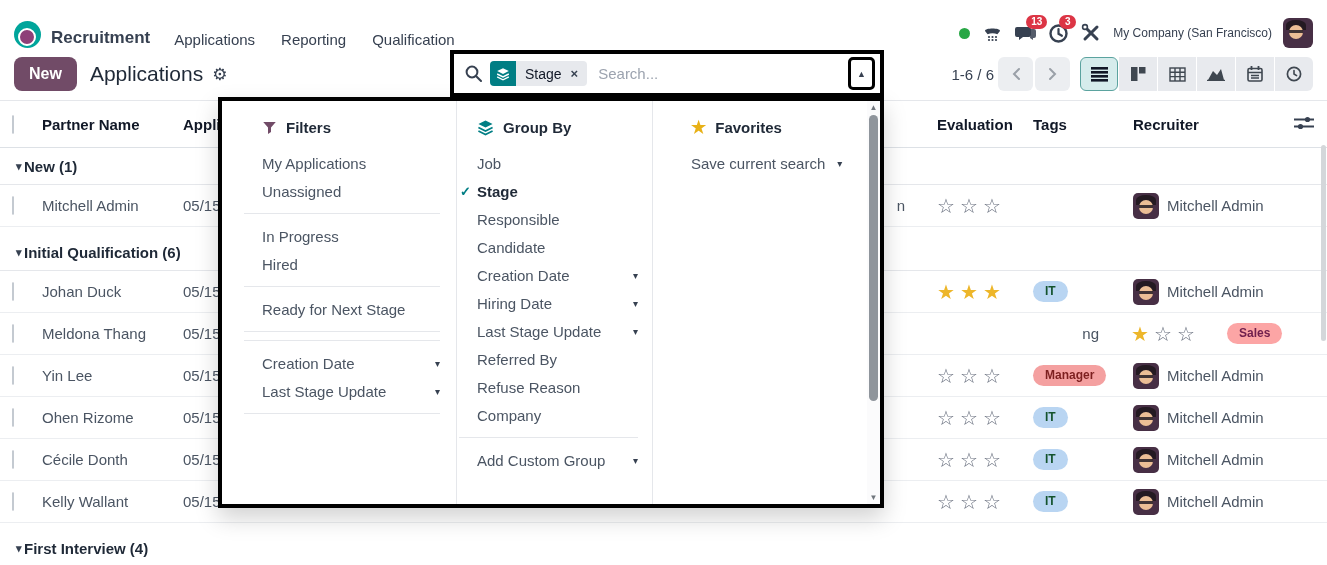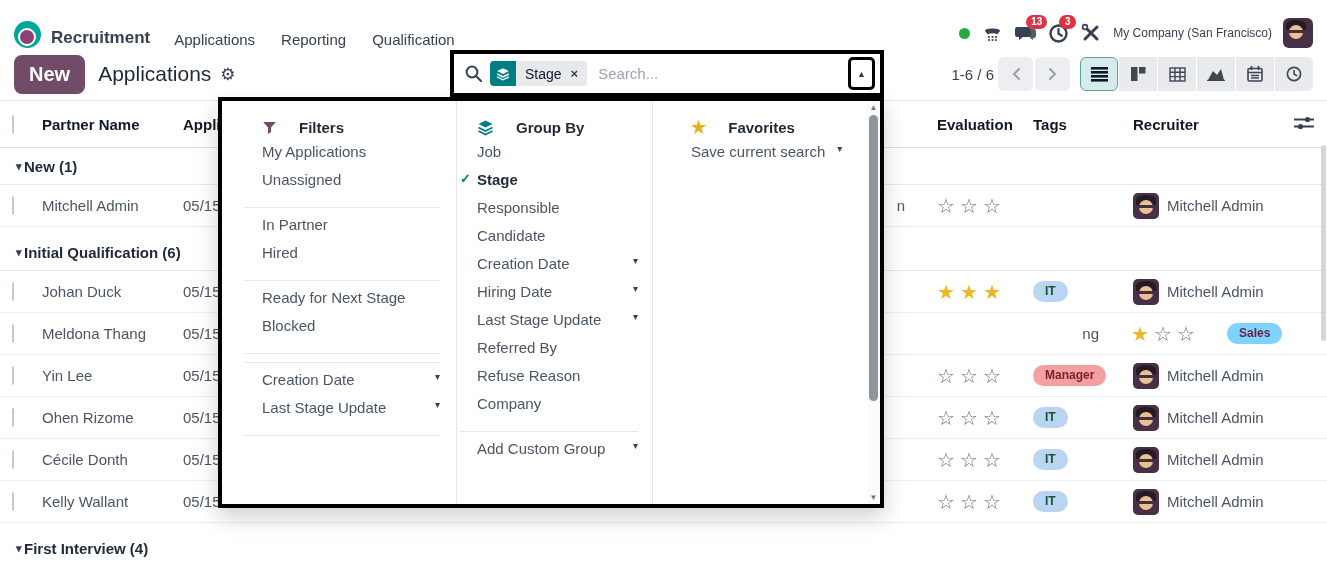--- a/index.html
+++ b/index.html
@@ -16,21 +16,21 @@
   .nav-right { margin-left:auto; display:flex; align-items:center; gap:11px; }
   .status-dot { width:11px; height:11px; border-radius:50%; background:#28a745; }
   .nav-ic { position:relative; display:grid; place-items:center; width:22px; height:22px; }
   .nav-ic svg { display:block; }
   .badge { position:absolute; top:-7px; left:12px; background:#dc3545; color:#fff; font-size:10px; font-weight:700; border-radius:9px; padding:2px 5px; min-width:17px; text-align:center; line-height:10px; }
   .company { font-size:12px; color:#374151; }
   .user-avatar { width:30px; height:30px; border-radius:6px; }
 
   
   .cp { position:absolute; top:48px; left:0; right:0; height:52px; background:#fff; display:flex; align-items:center; padding:0 14px; z-index:10; }
-  .btn-new { background:#714B67; color:#fff; border:none; border-radius:8px; padding:8px 15px; font-size:20px; font-weight:700; font-family:inherit; }
+  .btn-new { background:#714B67; color:#fff; border:none; border-radius:8px; padding:8px 15px; font-size:16px; font-weight:700; font-family:inherit; }
   .cp-title { font-size:21px; color:#1f2937; margin-left:13px; }
   .gear { font-size:17px; color:#374151; margin-left:9px; }
   .cp-right { margin-left:auto; display:flex; align-items:center; }
   .pager-text { font-size:15px; color:#374151; margin-right:4px; }
   .pg-btn { width:35px; height:34px; background:#eceef1; border-radius:6px; display:grid; place-items:center; }
   .pg-group { display:flex; gap:2px; }
   .view-group { display:flex; gap:1px; margin-left:10px; }
   .vbtn { width:38px; height:34px; background:#e8eaee; display:grid; place-items:center; }
   .vbtn:first-child { border-radius:6px 0 0 6px; }
   .vbtn:last-child { border-radius:0 6px 6px 0; }
@@ -60,38 +60,38 @@
   .trow { height:42px; display:flex; align-items:center; border-bottom:1px solid #eceef1; color:#4b5563; background:#fff; }
   .tgroup { height:37px; display:flex; align-items:center; border-bottom:1px solid #e5e7eb; font-weight:700; color:#1f2937; background:#fff; }
   .tgroup.gap { margin-top:7px; }
   .g-caret { width:24px; padding-left:16px; font-size:11px; color:#374151; flex:none; }
   .stars { letter-spacing:5px; font-size:20px; line-height:1; white-space:nowrap; }
   .star.filled { color:#edb62a; }
   .star.empty { color:#6b7280; }
   .tag { display:inline-block; font-size:12px; font-weight:700; padding:4px 12px; border-radius:20px; line-height:13px; }
   .tag:empty { display:none; }
   .tag[data-color="blue"] { background:#b9d5f2; color:#14532d; }
-  .tag[data-color="pink"] { background:#7dd3fc; color:#71204e; }
+  .tag[data-color="pink"] { background:#fca5a5; color:#71204e; }
   .tag[data-color="red"]  { background:#f4a0a0; color:#7d1f1f; }
   .avatar { width:26px; height:26px; border-radius:5px; position:relative; overflow:hidden; background:#472f45; flex:none; }
   .avatar .hair { position:absolute; left:3px; top:2px; width:20px; height:10px; border-radius:50% 50% 0 0; background:#241a22; }
   .avatar .face { position:absolute; left:6px; top:7px; width:14px; height:14px; border-radius:50%; background:#ecbe96; }
   .avatar .glasses { position:absolute; left:6px; top:12px; width:14px; height:3px; background:rgba(35,28,36,.85); }
   .avatar[data-avatar="marc"] { background:#6b4d93; }
   .avatar[data-avatar="marc"] .hair { background:#4d3a2a; }
   .avatar[data-avatar="marc"] .glasses { top:16px; height:6px; width:10px; left:8px; border-radius:0 0 45% 45%; background:#5b4632; }
 
   
   .dropdown { position:absolute; left:218px; top:97px; width:666px; height:411px; background:#fff; border:4px solid #000; z-index:55; display:flex; box-shadow:0 10px 22px rgba(0,0,0,.18); }
   .dd-col { padding-top:14px; position:relative; }
   .dd-col.f1 { width:235px; border-right:1px solid #e5e7eb; padding-left:40px; padding-right:16px; }
   .dd-col.f2 { width:196px; border-right:1px solid #e5e7eb; padding-left:20px; padding-right:14px; }
   .dd-col.f3 { flex:1; padding-left:38px; padding-right:18px; }
-  .dd-head { display:flex; align-items:center; gap:22px; height:24px; margin-bottom:4px; font-weight:700; color:#1f2937; font-size:15px; }
-  .dd-item { height:28px; display:flex; font-size:15px; color:#4b5563; position:relative; }
+  .dd-head { display:flex; align-items:center; gap:9px; height:24px; margin-bottom:10px; font-weight:700; color:#1f2937; font-size:15px; }
+  .dd-item { height:28px; display:flex; align-items:center; font-size:15px; color:#4b5563; position:relative; }
   .dd-item .caret { margin-left:auto; font-size:10px; color:#374151; }
   .dd-item .caret.inline { margin-left:12px; }
   .dd-item .check { position:absolute; left:-17px; color:#017e84; font-weight:700; font-size:13px; }
   .dd-item.selected { color:#1f2937; font-weight:600; }
   .dd-div { height:1px; background:#e5e7eb; margin:8px 0 8px -18px; }
   .fav-star { color:#e8b117; font-size:17px; line-height:1; }
   .dd-scroll { position:absolute; right:0; top:0; bottom:0; width:13px; background:#fbfbfc; }
   .dd-scroll .thumb { position:absolute; left:2px; top:14px; width:9px; height:286px; background:#8f959c; border-radius:5px; }
   .dd-scroll .sa { position:absolute; left:0; width:13px; text-align:center; font-size:8px; color:#6f757c; }
   .dd-scroll .sa.up { top:2px; } .dd-scroll .sa.down { bottom:2px; }
@@ -420,31 +420,28 @@
       <span>Filters</span>
     </div>
     <div class="dd-item">
         <span>My Applications</span>
       </div>
     <div class="dd-item">
         <span>Unassigned</span>
       </div>
     <div class="dd-div"></div>
     <div class="dd-item">
-        <span>In Partner</span>
+        <span>In Progress</span>
       </div>
     <div class="dd-item">
         <span>Hired</span>
       </div>
     <div class="dd-div"></div>
     <div class="dd-item">
         <span>Ready for Next Stage</span>
-      </div>
-    <div class="dd-item">
-        <span>Blocked</span>
       </div>
     <div class="dd-div"></div>
     <div class="dd-div"></div>
     <div class="dd-item">
         <span>Creation Date</span>
         <span class="caret">▾</span>
       </div>
     <div class="dd-item">
         <span>Last Stage Update</span>
         <span class="caret">▾</span>

